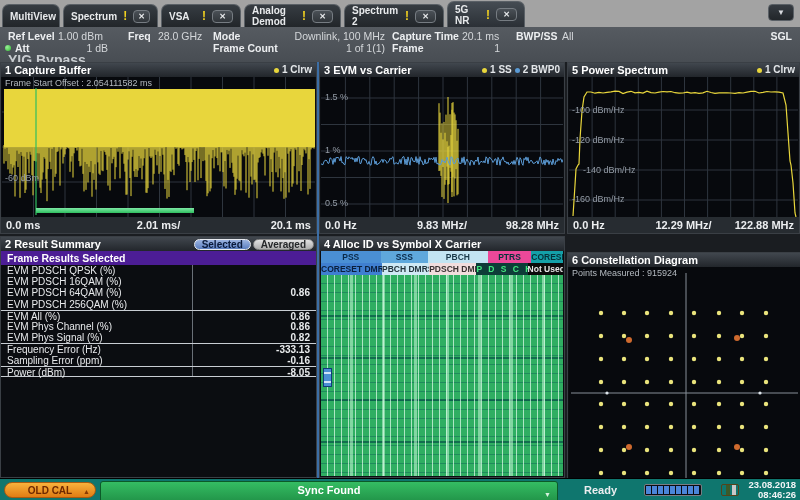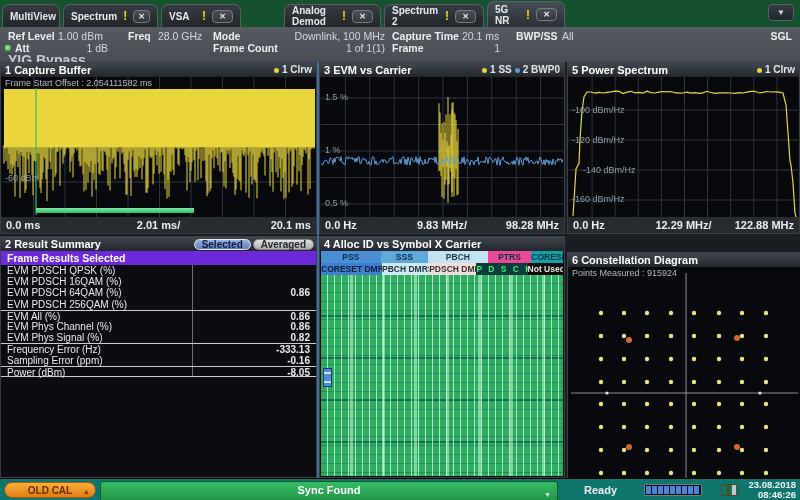--- a/index.html
+++ b/index.html
@@ -1,21 +1,21 @@
 <!DOCTYPE html>
 <html><head>
 <meta charset="utf-8">
 <style>
   * { margin:0; padding:0; box-sizing:border-box; }
   body { background:#000; font-family:"Liberation Sans", sans-serif; }
   .screen { position:relative; width:800px; height:500px; background:#1a1d21; overflow:hidden;
             font-family:"Liberation Sans", sans-serif; }
 
   
-  .tabbar { position:absolute; left:0; top:0; width:800px; height:27px; background:#14532d;
+  .tabbar { position:absolute; left:0; top:0; width:800px; height:27px; background:#a3a3a3;
             display:flex; align-items:flex-end; padding-left:2px; gap:3px; }
   .tab { height:23px; border:1px solid #5a6066; border-bottom:none; border-radius:7px 7px 0 0;
          background:linear-gradient(#363c42,#22262a); display:flex; align-items:center;
          padding:0 7px; gap:6px; color:#e8eaec; font-size:10px; font-weight:bold; }
   .tab.active { height:26px; background:linear-gradient(#454c53,#2b3036); }
   .tab .alert { color:#f0d020; font-size:12px; font-weight:bold; }
   .tab .close { width:21px; height:13px; border:1px solid #767c82; border-radius:4px;
                 background:linear-gradient(#4a5056,#31363b); color:#e8eaec; font-size:8px;
                 display:flex; align-items:center; justify-content:center; font-weight:bold; }
   .gridicon { width:11px; height:11px;
@@ -46,21 +46,21 @@
   .dot { width:5px; height:5px; border-radius:50%; display:inline-block; }
   .plot { position:absolute; left:1px; right:1px; background:#07090d; overflow:hidden; }
   .paxis { position:absolute; left:0; right:0; bottom:0; height:16px; background:#272c31;
            color:#eceef0; font-size:11px; font-weight:bold; line-height:16px; }
   .paxis .al { position:absolute; left:5px; } .paxis .am { position:absolute; left:0; right:0; text-align:center; }
   .paxis .ar { position:absolute; right:5px; }
   .ytick { position:absolute; color:#949ca6; font-size:9px; }
   .overlaytxt { position:absolute; left:3px; top:1px; color:#b4bac0; font-size:9px; }
 
   
-  .rshead { position:absolute; left:0; top:14px; right:0; height:14px; background:#6d28d9;
+  .rshead { position:absolute; left:0; top:14px; right:0; height:14px; background:#4c1d95;
             color:#fff; font-size:10.5px; font-weight:bold; line-height:14px; display:flex; }
   .rshead .c1 { width:192px; padding-left:6px; } .rshead .c2 { flex:1; text-align:right; padding-right:6px; }
   .rsbody { position:absolute; left:0; top:28px; right:0; }
   .rrow { display:flex; height:11.2px; line-height:11.2px; color:#e8eaec; font-size:10px; }
   .rrow .c1 { width:192px; padding-left:6px; border-right:1px solid #6a7078; }
   .rrow .c2 { flex:1; text-align:right; padding-right:6px; font-weight:bold; }
   .sep-top { border-top:1px solid #c8cdd3; }
   .rsend { border-bottom:1px solid #c8cdd3; }
   .pill { height:11px; border-radius:6px; font-size:10px; font-weight:bold; line-height:10px;
           padding:0 7px; margin:1.5px 2px 0 0; }
@@ -116,21 +116,21 @@
     <div class="tab" style="width:95px;">
       <span style="flex:1;">Spectrum</span>
       <span class="alert">!</span>
       <span class="close">✕</span>
     </div>
     <div class="tab" style="width:80px;">
       <span style="flex:1;">VSA</span>
       <span class="alert">!</span>
       <span class="close">✕</span>
     </div>
-    <div class="tab" style="width:97px;margin-left:40px;">
+    <div class="tab" style="width:97px;">
       <span style="flex:1;">Analog Demod</span>
       <span class="alert">!</span>
       <span class="close">✕</span>
     </div>
     <div class="tab" style="width:100px;">
       <span style="flex:1;">Spectrum 2</span>
       <span class="alert">!</span>
       <span class="close">✕</span>
     </div>
     <div class="tab active" style="width:78px;">

